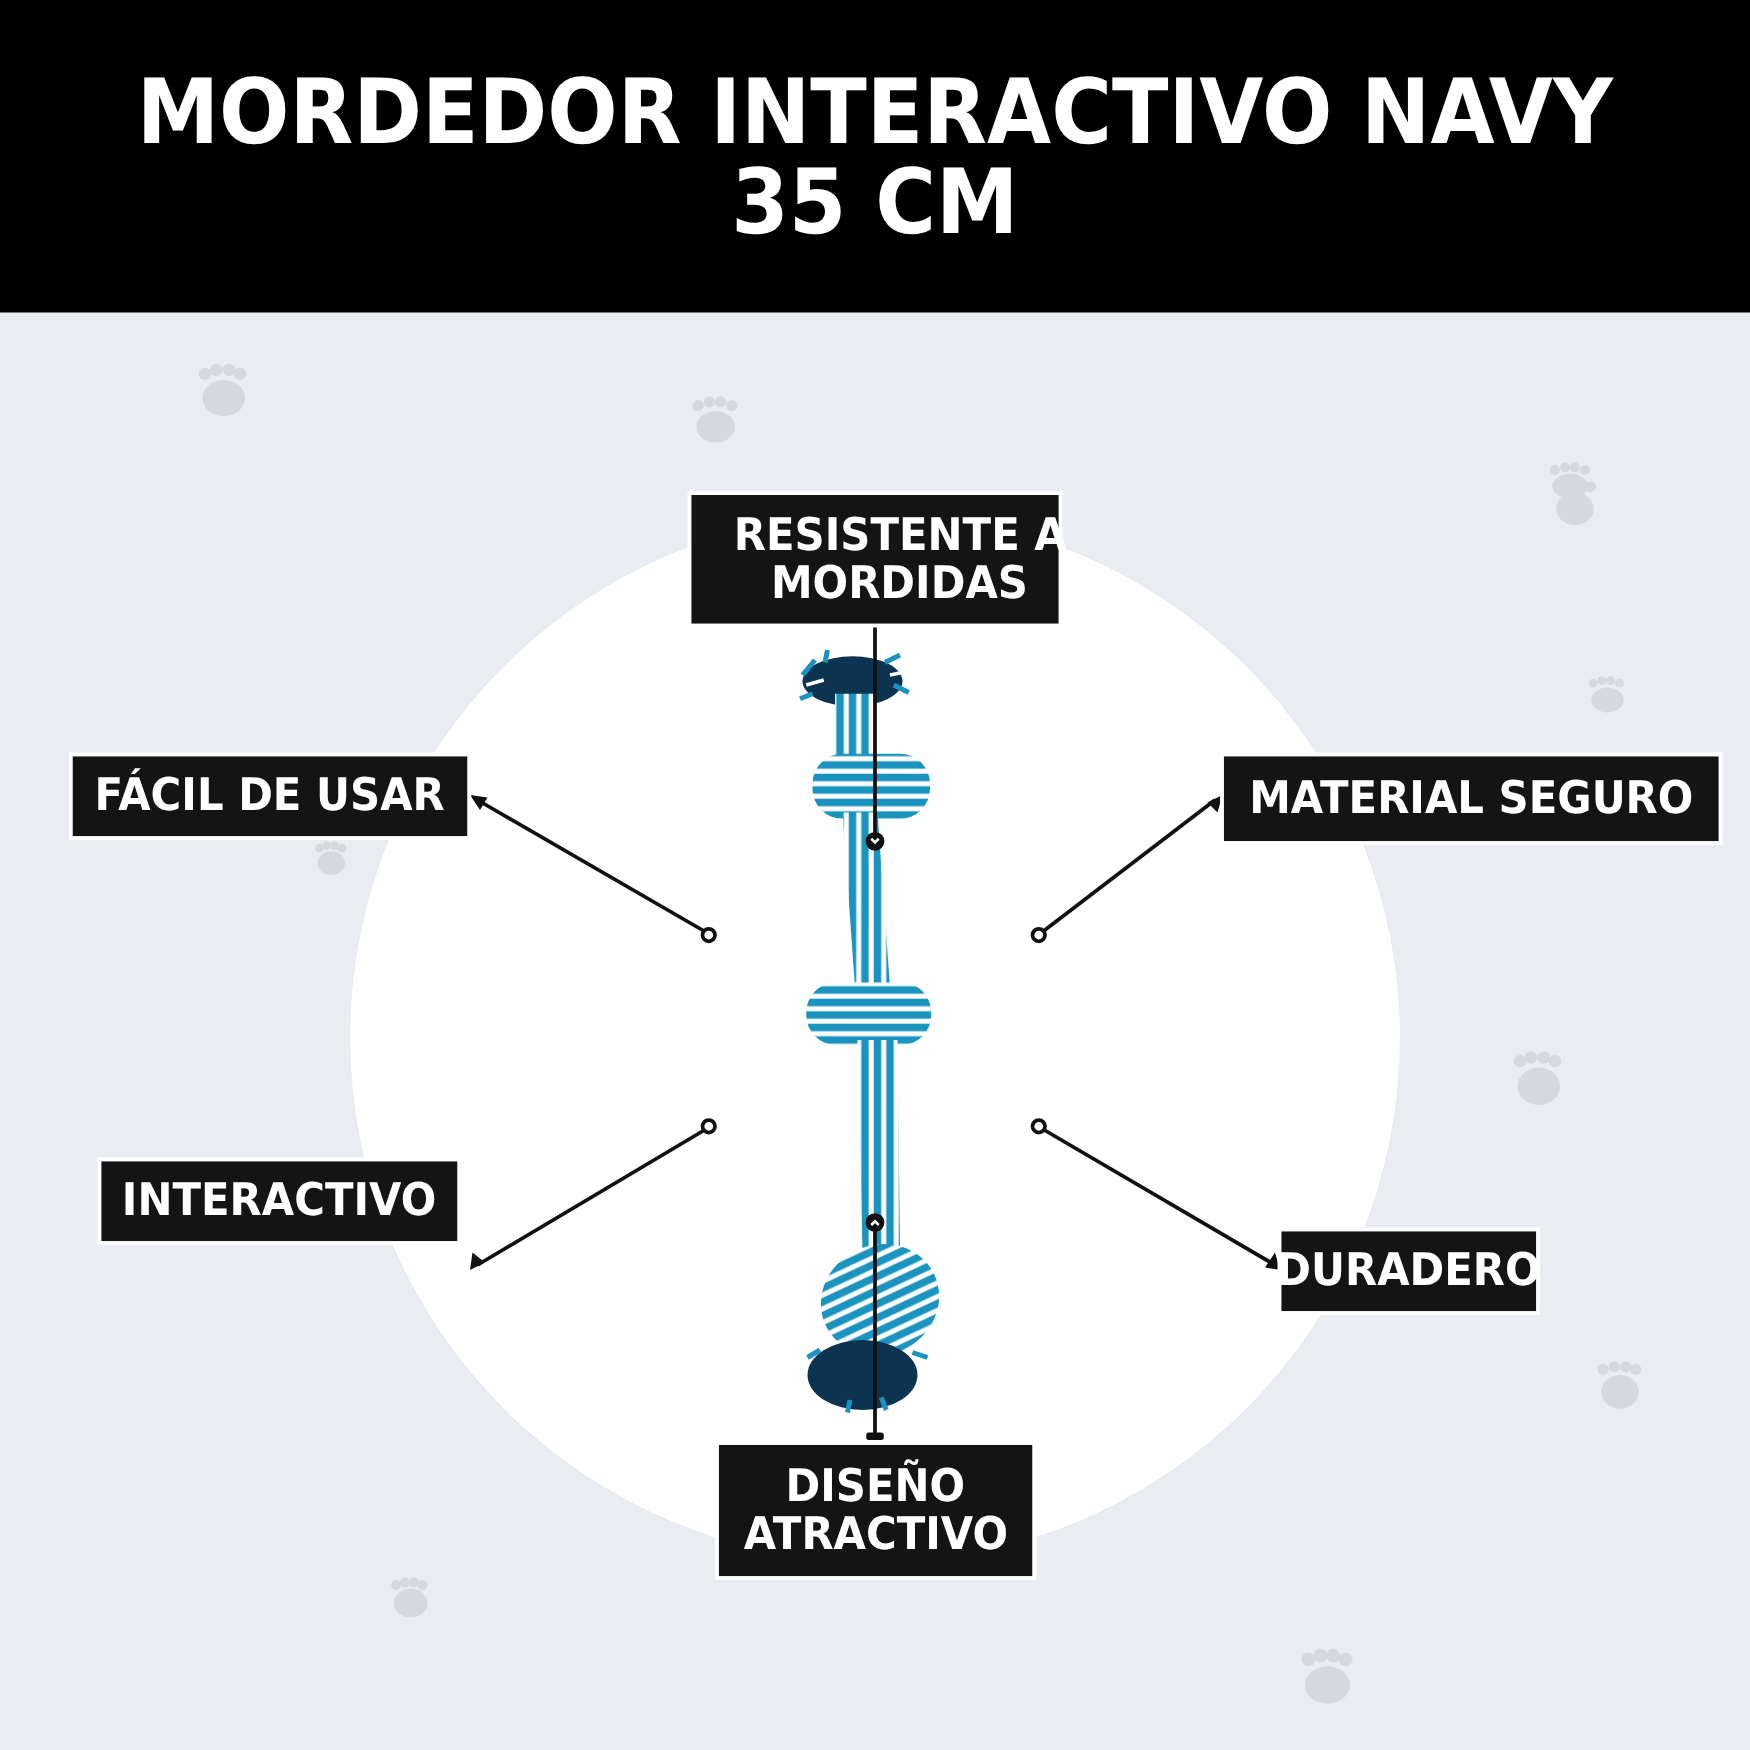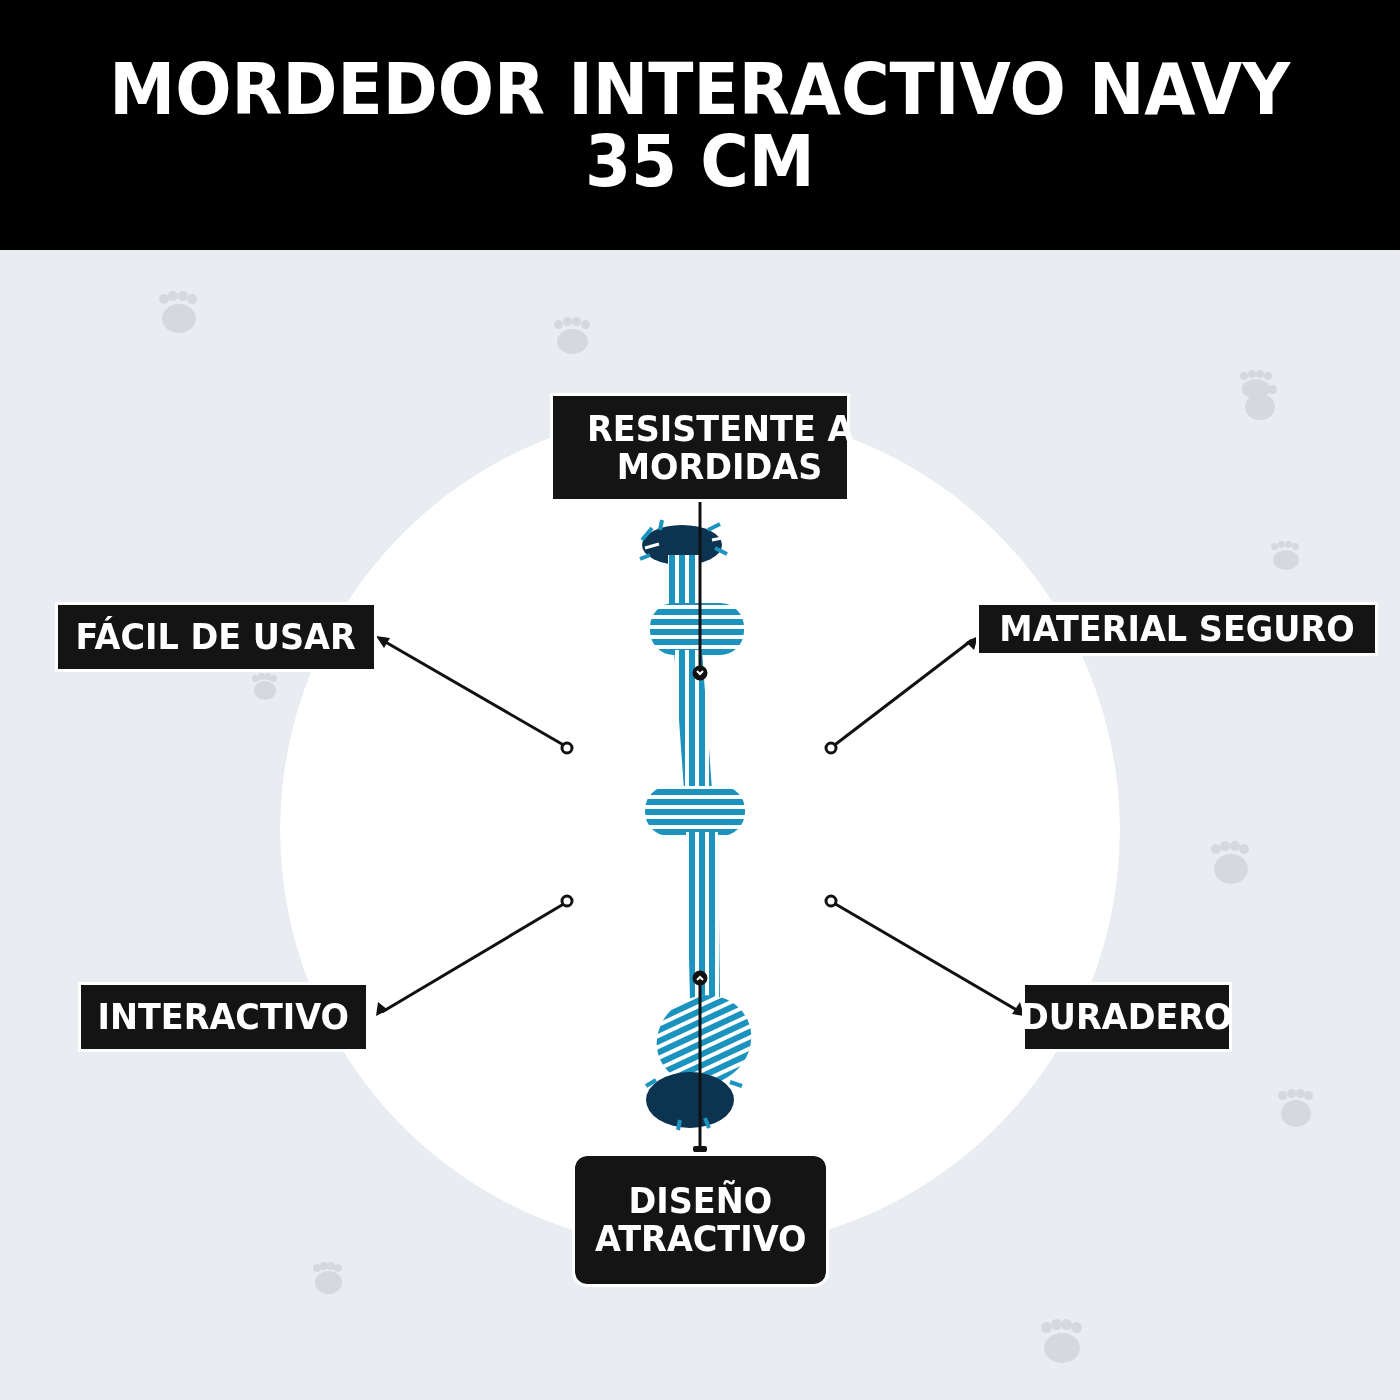--- a/index.html
+++ b/index.html
@@ -169,28 +169,28 @@
 
 <div class="label" style="left:553px;top:396px;width:294px;height:103px;flex-direction:column;padding-left:40px;">
   <span>RESISTENTE A</span>
   <span>MORDIDAS</span>
 </div>
 
 <div class="label" style="left:58px;top:605px;width:316px;height:64px;">
   <span>FÁCIL DE USAR</span>
 </div>
 
-<div class="label" style="left:979px;top:605px;width:396px;height:48px;text-align:center;">
+<div class="label" style="left:979px;top:605px;width:396px;height:68px;text-align:center;">
   <span>MATERIAL SEGURO</span>
 </div>
 
-<div class="label" style="left:81px;top:985px;width:285px;height:64px;">
+<div class="label" style="left:81px;top:929px;width:285px;height:64px;">
   <span>INTERACTIVO</span>
 </div>
 
 <div class="label" style="left:1025px;top:985px;width:204px;height:64px;">
   <span>DURADERO</span>
 </div>
 
-<div class="label" style="left:575px;top:1156px;width:251px;height:128px;flex-direction:column;border-radius:12px;">
+<div class="label" style="left:575px;top:1156px;width:251px;height:105px;flex-direction:column;">
   <span>DISEÑO</span>
   <span>ATRACTIVO</span>
 </div>
 
 </body></html>

